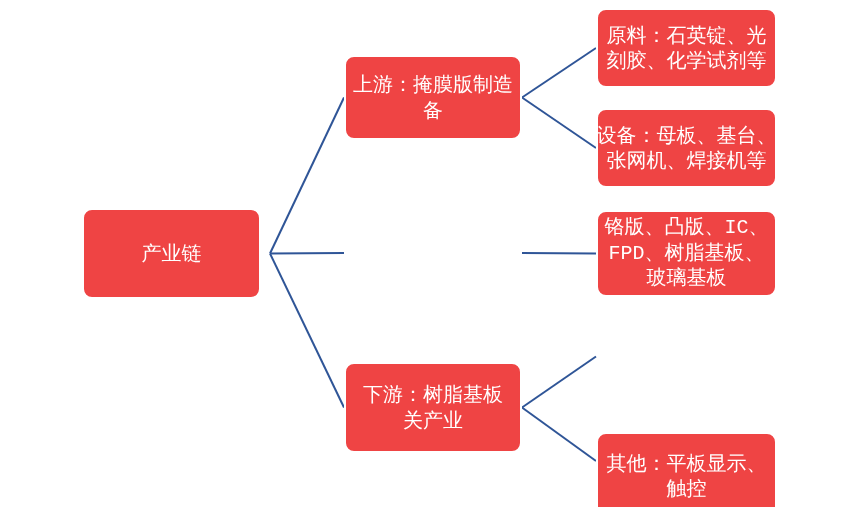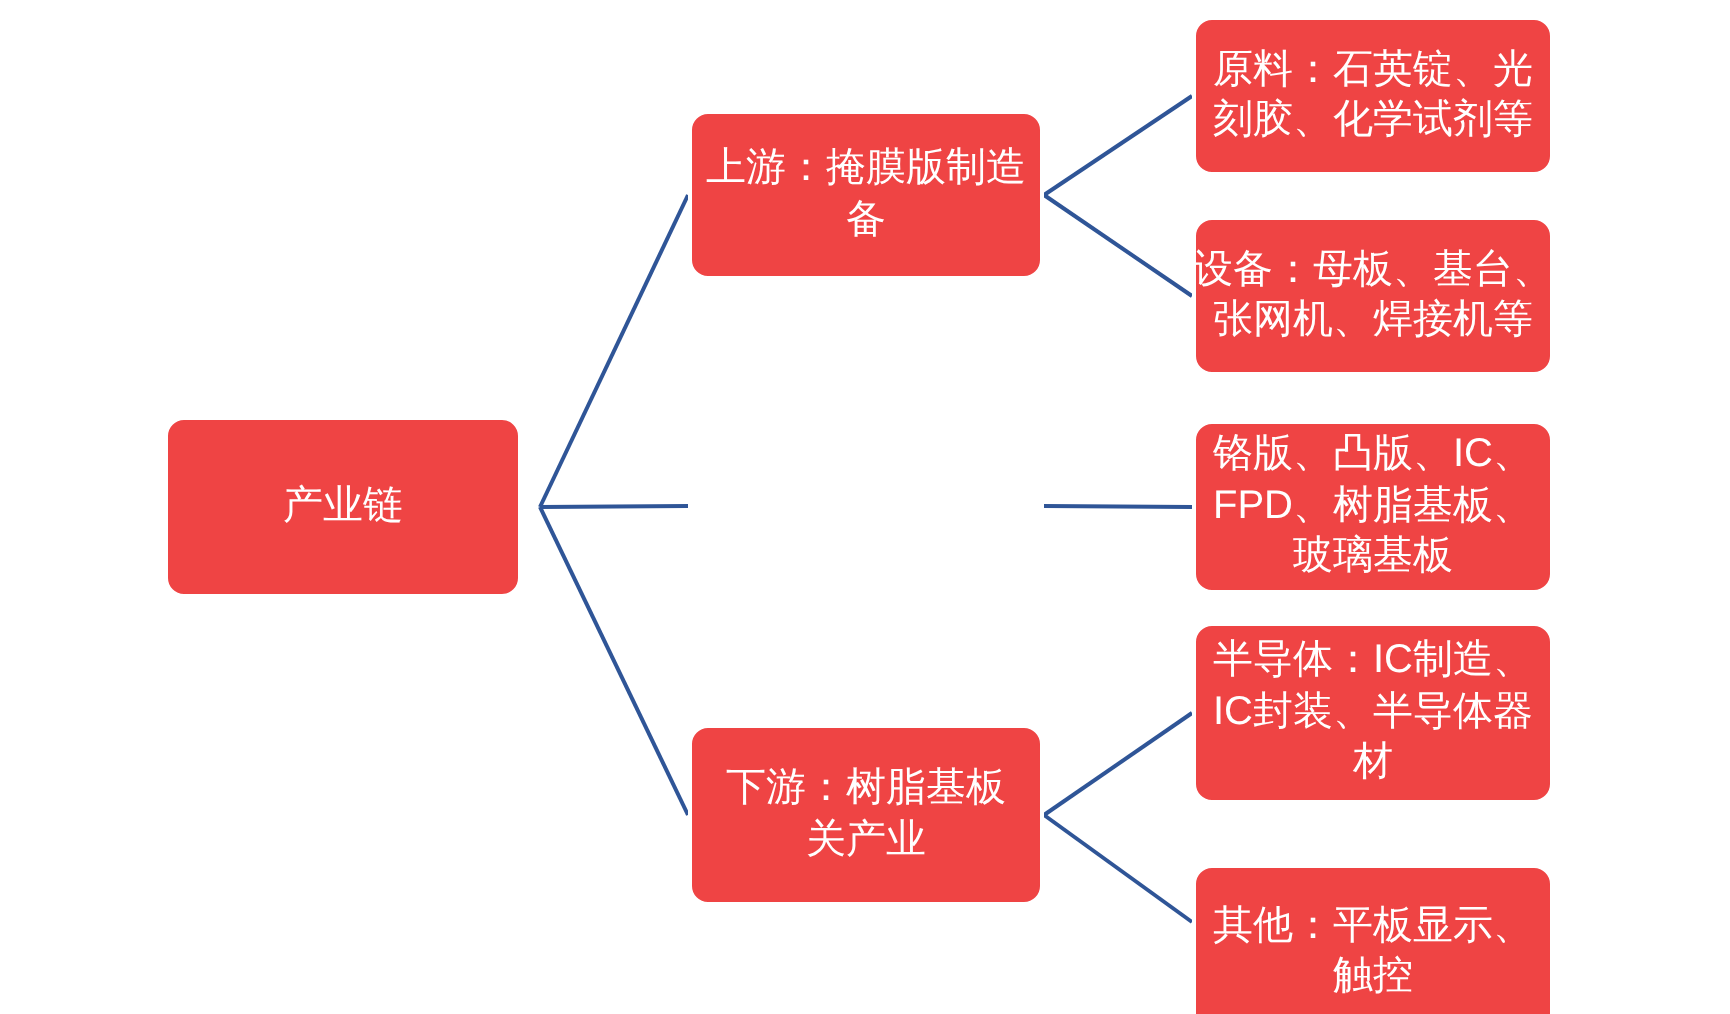--- a/index.html
+++ b/index.html
@@ -40,21 +40,21 @@
     text-align: center;
     display: block;
   }
   
   .pos-chain      { left: 82px;  top: 208px; width: 179px; height: 91px; }
   .pos-upstream   { left: 344px; top: 55px;  width: 178px; height: 85px; }
   .pos-midstream  { left: 344px; top: 209px; width: 178px; height: 88px; }
   .pos-downstream { left: 344px; top: 362px; width: 178px; height: 91px; }
   .pos-materials  { left: 596px; top: 8px;   width: 181px; height: 80px; }
   .pos-equipment  { left: 596px; top: 108px; width: 181px; height: 80px; }
-  .pos-mask       { left: 596px; top: 210px; width: 181px; height: 87px; }
+  .pos-mask       { left: 596px; top: 210px; width: 181px; height: 87px; font-family: Liberation Mono, monospace; }
   .pos-semi       { left: 596px; top: 311px; width: 181px; height: 91px; }
   .pos-other      { left: 596px; top: 432px; width: 181px; height: 88px; justify-content: center; }
 </style>
 </head>
 <body>
 
 <div id="stage">
   <svg id="connectors" xmlns="http://www.w3.org/2000/svg">
       <line x1="270" y1="253.5" x2="344" y2="97.5" stroke="#2F5597" stroke-width="2"></line>
       <line x1="270" y1="253.5" x2="344" y2="253" stroke="#2F5597" stroke-width="2"></line>
@@ -85,22 +85,17 @@
   </div>
   <div class="node pos-equipment">
     <span class="node-label">设备：母板、基台、
 张网机、焊接机等</span>
   </div>
   <div class="node pos-mask">
     <span class="node-label">铬版、凸版、IC、
 FPD、树脂基板、
 玻璃基板</span>
   </div>
-  <div class="node pos-semi">
-    <span class="node-label">半导体：IC制造、
-IC封装、半导体器
-材</span>
-  </div>
   <div class="node pos-other">
     <span class="node-label">其他：平板显示、
 触控</span>
   </div>
 </div>
 
 </body></html>

